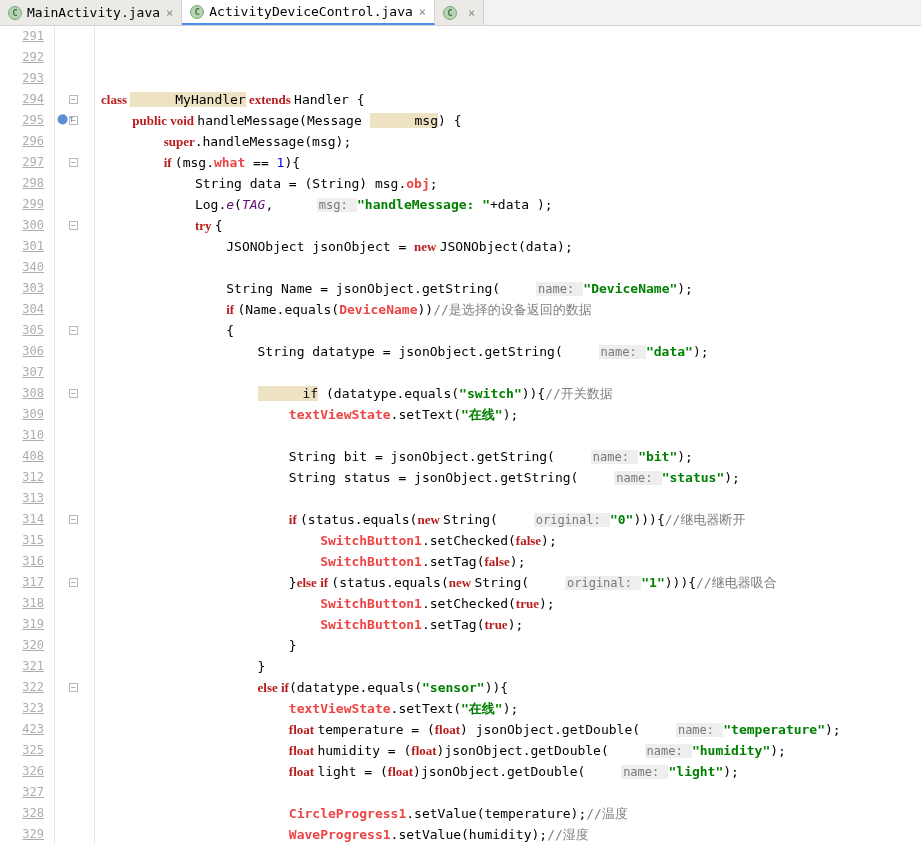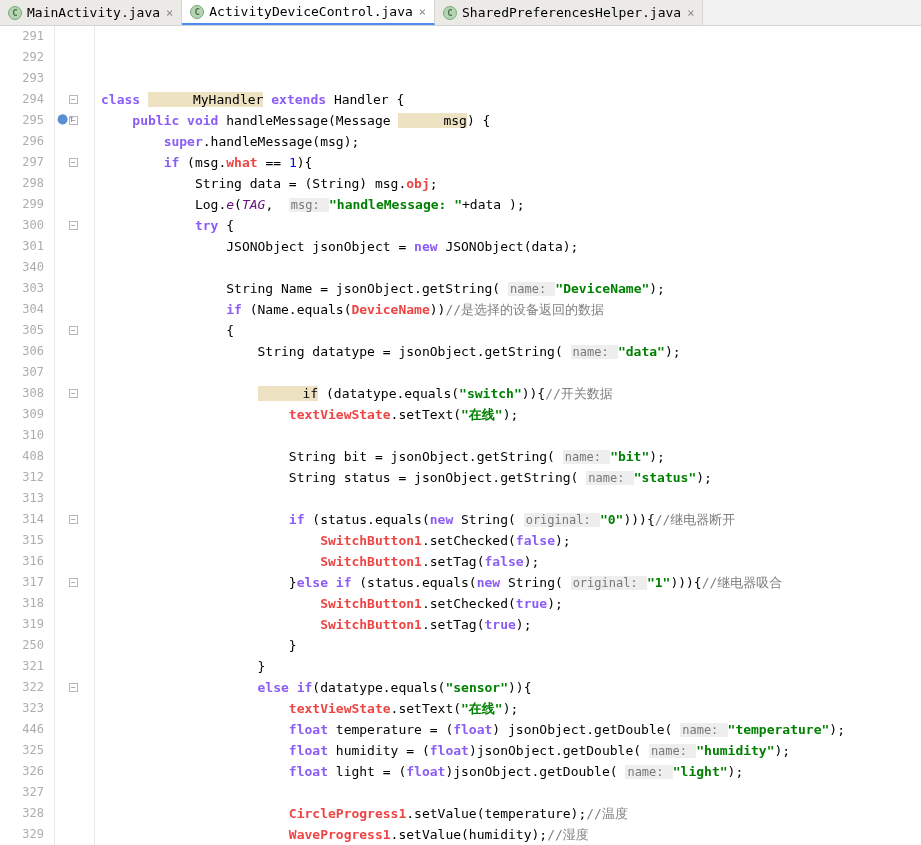--- a/index.html
+++ b/index.html
@@ -59,21 +59,21 @@
   width: 55px;
   background: #ffffff;
   border-right: 1px solid #e8e8e8;
   text-align: right;
   padding-right: 10px;
   color: #adadad;
   font-size: 12px;
   line-height: 21px;
   user-select: none;
 }
-.gutter-line { height: 21px; }
+.gutter-line { height: 21px; text-decoration: underline; }
 .fold-col {
   width: 40px;
   background: #ffffff;
   border-right: 1px solid #e8e8e8;
   position: relative;
 }
 .fold-mark {
   position: absolute;
   left: 14px;
   width: 9px;
@@ -92,46 +92,45 @@
   color: #5b8fd0;
 }
 .code {
   flex: 1;
   padding-left: 6px;
   line-height: 21px;
   white-space: pre;
   font-size: 13px;
 }
 .code-line { height: 21px; }
-.kw { color: #8b5cf6; font-weight: bold; }
+.kw { color: #b91c1c; font-weight: bold; font-family: Liberation Serif, serif; }
 .str { color: #008000; font-weight: bold; }
 .com { color: #808080; }
 .field { color: #ef4444; font-weight: bold; }
 .staticfield { color: #660e7a; font-style: italic; }
 .num { color: #0000ff; }
 .hl { background: #ede2c2; padding-left: 45px; }
-.hint { color: #787878; background: #eeeeee; padding: 0 2px; font-size: 12px; }
+.hint { color: #787878; background: #eeeeee; padding: 0 2px; font-size: 12px; margin-left: 28px; }
 </style>
 </head>
 <body>
 
 <div class="tabs">
     <div class="tab">
       <span class="tab-icon class-icon">C</span>
       <span>MainActivity.java</span>
       <span class="tab-close">×</span>
     </div>
     <div class="tab active">
       <span class="tab-icon class-icon">C</span>
       <span>ActivityDeviceControl.java</span>
       <span class="tab-close">×</span>
     </div>
     <div class="tab">
       <span class="tab-icon class-icon">C</span>
-      <span>SharedPreferencesHelper.java</span>
       <span class="tab-close">×</span>
     </div>
   </div>
 
 <div class="editor">
   <div class="gutter">
       <div class="gutter-line">291</div>
       <div class="gutter-line">292</div>
       <div class="gutter-line">293</div>
       <div class="gutter-line">294</div>
@@ -153,25 +152,25 @@
       <div class="gutter-line">310</div>
       <div class="gutter-line">408</div>
       <div class="gutter-line">312</div>
       <div class="gutter-line">313</div>
       <div class="gutter-line">314</div>
       <div class="gutter-line">315</div>
       <div class="gutter-line">316</div>
       <div class="gutter-line">317</div>
       <div class="gutter-line">318</div>
       <div class="gutter-line">319</div>
-      <div class="gutter-line">250</div>
+      <div class="gutter-line">320</div>
       <div class="gutter-line">321</div>
       <div class="gutter-line">322</div>
       <div class="gutter-line">323</div>
-      <div class="gutter-line">446</div>
+      <div class="gutter-line">423</div>
       <div class="gutter-line">325</div>
       <div class="gutter-line">326</div>
       <div class="gutter-line">327</div>
       <div class="gutter-line">328</div>
       <div class="gutter-line">329</div>
     </div>
   <div class="fold-col">
       <div class="fold-mark" style="top: 69px;">−</div>
       <div class="fold-mark" style="top: 90px;">−</div>
       <div class="override-mark" style="top: 87px;">⬤↑</div>

